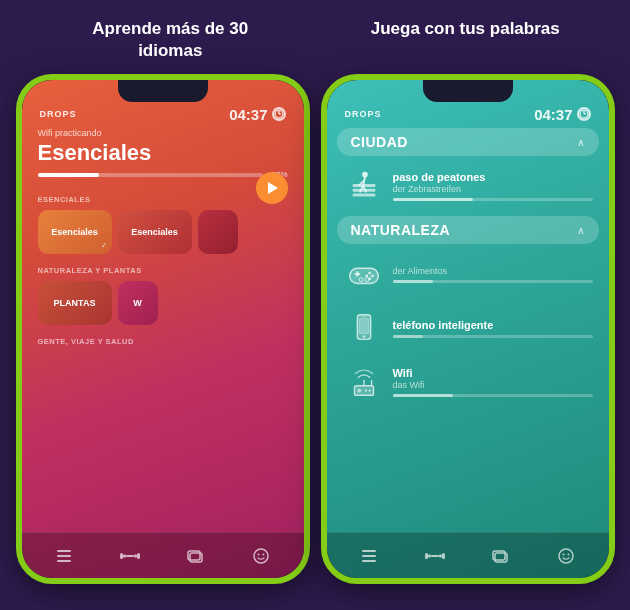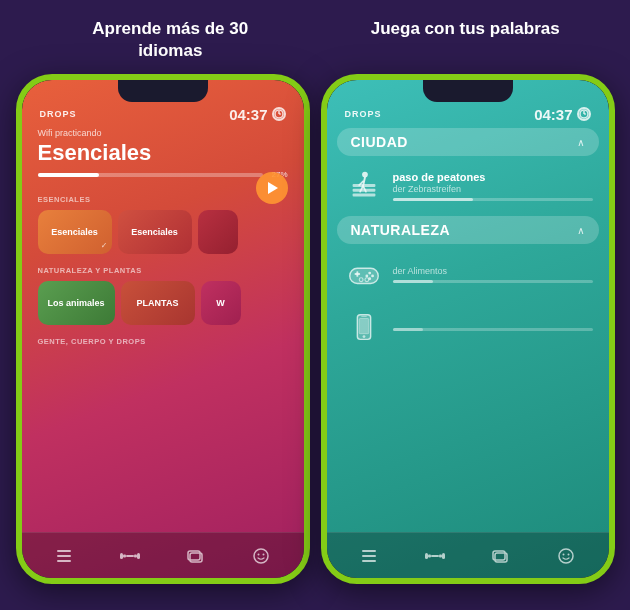--- a/index.html
+++ b/index.html
@@ -406,34 +406,31 @@
               <span class="card-label">Esenciales</span>
             </div>
             <div class="card card-dark-red" style="min-width:40px;">
             </div>
           </div>
         </div>
 
         <div class="accordion-section">
           <div class="category-label">NATURALEZA Y PLANTAS</div>
           <div class="category-cards">
-            <div class="card card-green">
-              <span class="card-label">Los animales</span>
-            </div>
             <div class="card card-dark-green">
               <span class="card-label">PLANTAS</span>
             </div>
             <div class="card card-pink" style="min-width:40px;">
               <span class="card-label">W</span>
             </div>
           </div>
         </div>
 
         <div class="accordion-section">
-          <div class="category-label">GENTE, CUERPO Y DROPS</div>
+          <div class="category-label">GENTE, VIAJE Y SALUD</div>
         </div>
       </div>
 
       <div class="play-btn">
         <div class="play-triangle"></div>
       </div>
 
       <div class="bottom-nav">
         <div class="nav-icon">
           <svg width="18" height="18" viewBox="0 0 18 18" fill="white" opacity="0.85">
@@ -556,26 +553,51 @@
           <div class="word-item">
             <div class="word-icon-box">
               <svg class="word-icon-svg" viewBox="0 0 40 40" fill="none">
                 <rect x="13" y="6" width="14" height="26" rx="3" fill="rgba(255,255,255,0.25)" stroke="rgba(255,255,255,0.8)" stroke-width="1.5"></rect>
                 <rect x="15" y="10" width="10" height="16" rx="1" fill="rgba(255,255,255,0.3)" stroke="rgba(255,255,255,0.5)" stroke-width="0.8"></rect>
                 <circle cx="20" cy="29" r="1.5" fill="rgba(255,255,255,0.7)"></circle>
                 <rect x="17" y="7.5" width="6" height="1" rx="0.5" fill="rgba(255,255,255,0.6)"></rect>
               </svg>
             </div>
             <div class="word-info">
+              <div class="word-name">teléfono inteligente</div>
               <div class="word-progress">
                 <div class="word-progress-fill fill-tiny"></div>
               </div>
             </div>
           </div>
 
+          <div class="word-item">
+            <div class="word-icon-box">
+              <svg class="word-icon-svg" viewBox="0 0 40 40" fill="none">
+
+                <rect x="10" y="24" width="20" height="10" rx="2" fill="rgba(255,255,255,0.25)" stroke="rgba(255,255,255,0.8)" stroke-width="1.5"></rect>
+                <rect x="13" y="27" width="4" height="4" rx="0.5" fill="rgba(255,255,255,0.6)"></rect>
+                <circle cx="22" cy="29" r="1.2" fill="rgba(255,255,255,0.8)"></circle>
+                <circle cx="26" cy="29" r="1.2" fill="rgba(255,255,255,0.8)"></circle>
+
+                <line x1="20" y1="24" x2="20" y2="18" stroke="white" stroke-width="1.5" opacity="0.8"></line>
+                <line x1="28" y1="24" x2="28" y2="18" stroke="white" stroke-width="1.5" opacity="0.8"></line>
+
+                <path d="M14 15 Q20 10 26 15" stroke="white" stroke-width="1.5" fill="none" opacity="0.8" stroke-linecap="round"></path>
+                <path d="M11 11 Q20 4 29 11" stroke="white" stroke-width="1.5" fill="none" opacity="0.6" stroke-linecap="round"></path>
+              </svg>
+            </div>
+            <div class="word-info">
+              <div class="word-name">Wifi</div>
+              <div class="word-subtitle">das Wifi</div>
+              <div class="word-progress">
+                <div class="word-progress-fill fill-mid"></div>
+              </div>
+            </div>
+          </div>
         </div>
       </div>
 
       <div class="bottom-nav">
         <div class="nav-icon">
           <svg width="18" height="18" viewBox="0 0 18 18" fill="white" opacity="0.85">
             <rect x="2" y="3" width="14" height="2" rx="1"></rect>
             <rect x="2" y="8" width="14" height="2" rx="1"></rect>
             <rect x="2" y="13" width="14" height="2" rx="1"></rect>
           </svg>

